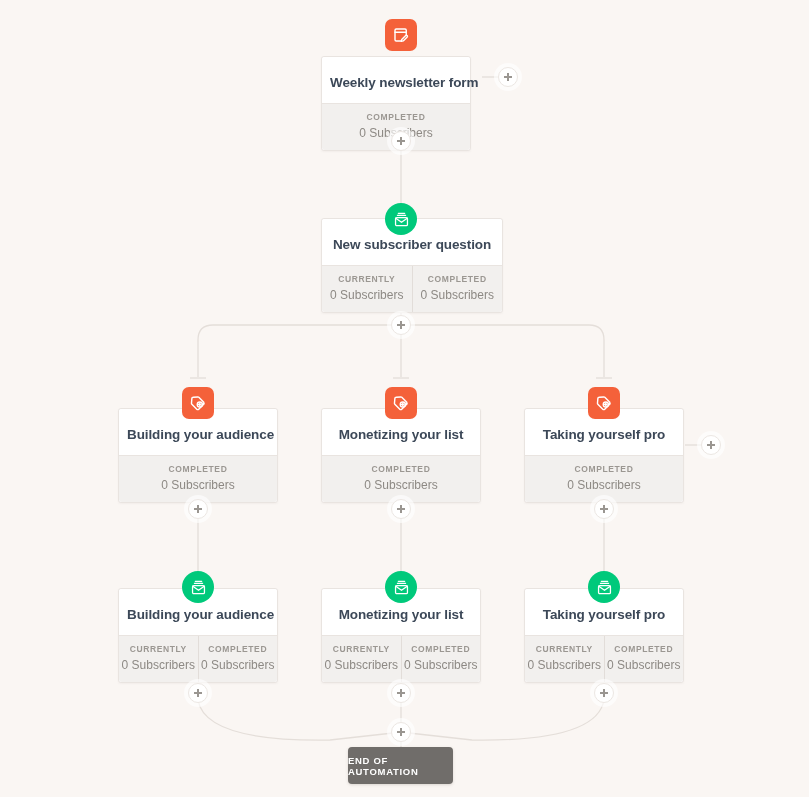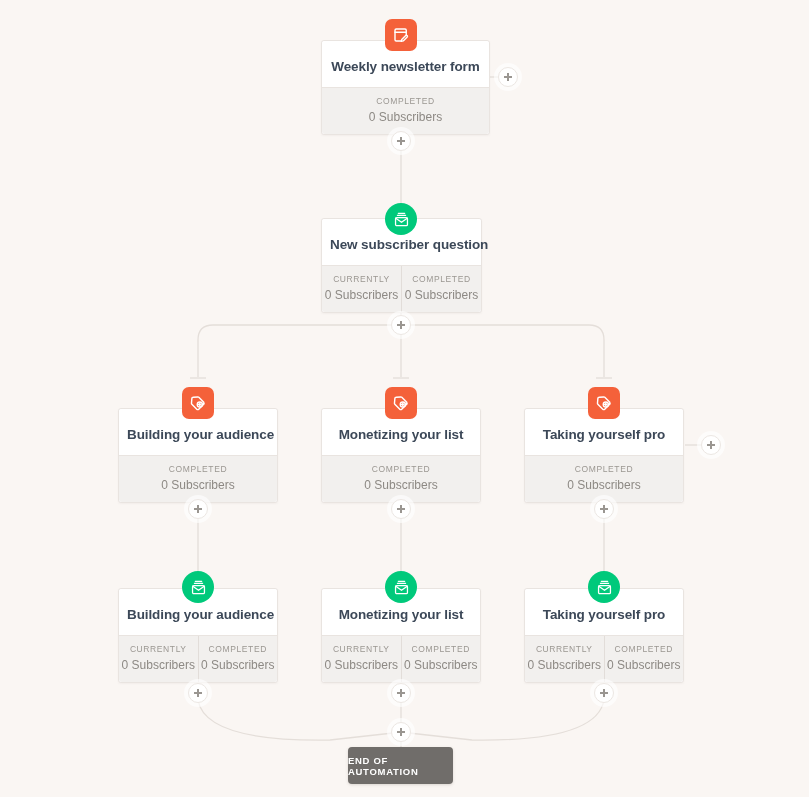--- a/index.html
+++ b/index.html
@@ -58,21 +58,21 @@
     flex: 1 1 0;
     text-align: center;
     padding: 8px 2px 10px;
     box-sizing: border-box;
   }
   .stat + .stat {
     border-left: 1px solid #e2ddd9;
   }
   .stat-label {
     font-size: 8.5px;
-    font-weight: normal;
+    font-weight: bold;
     letter-spacing: 0.6px;
     color: #9b9792;
     text-transform: uppercase;
     display: block;
     margin-bottom: 4px;
   }
   .stat-value {
     font-size: 12px;
     color: #8d8984;
     display: block;
@@ -179,38 +179,38 @@
       <path d="M401,663 L401,724"></path>
       <path d="M604,663 L604,685"></path>
 
       <path d="M198,700 Q205,742 330,740 L393,733"></path>
       <path d="M604,700 Q597,742 472,740 L409,733"></path>
 
       <path d="M401,740 L401,748"></path>
     </g>
   </svg>
 
-  <div class="node" style="left:321px; top:40px; width:169px;">
+  <div class="node" style="left:321px; top:56px; width:150px;">
     <div class="node-title">Weekly newsletter form</div>
     <div class="node-stats">
       <div class="stat">
         <span class="stat-label">COMPLETED</span>
         <span class="stat-value">0 Subscribers</span>
       </div>
     </div>
   </div>
   <div class="badge badge-square" style="left:385px; top:19px;">
     <svg width="18" height="18" viewBox="0 0 24 24" fill="none" stroke="#ffffff" stroke-width="1.9" stroke-linecap="round" stroke-linejoin="round">
       <path d="M19 12.5V5.5a1.6 1.6 0 0 0-1.6-1.6H5.6A1.6 1.6 0 0 0 4 5.5v12.9a1.6 1.6 0 0 0 1.6 1.6h7"></path>
       <path d="M4 8.4h15"></path>
       <path d="M20.3 14.6 15 19.9l-2.6.6.6-2.6 5.3-5.3a1.2 1.2 0 0 1 1.7 0l.3.3a1.2 1.2 0 0 1 0 1.7z"></path>
     </svg>
   </div>
 
-  <div class="node" style="left:321px; top:218px; width:161px;">
+  <div class="node" style="left:321px; top:218px; width:182px;">
     <div class="node-title">New subscriber question</div>
     <div class="node-stats">
       <div class="stat">
         <span class="stat-label">CURRENTLY</span>
         <span class="stat-value">0 Subscribers</span>
       </div>
       <div class="stat">
         <span class="stat-label">COMPLETED</span>
         <span class="stat-value">0 Subscribers</span>
       </div>

